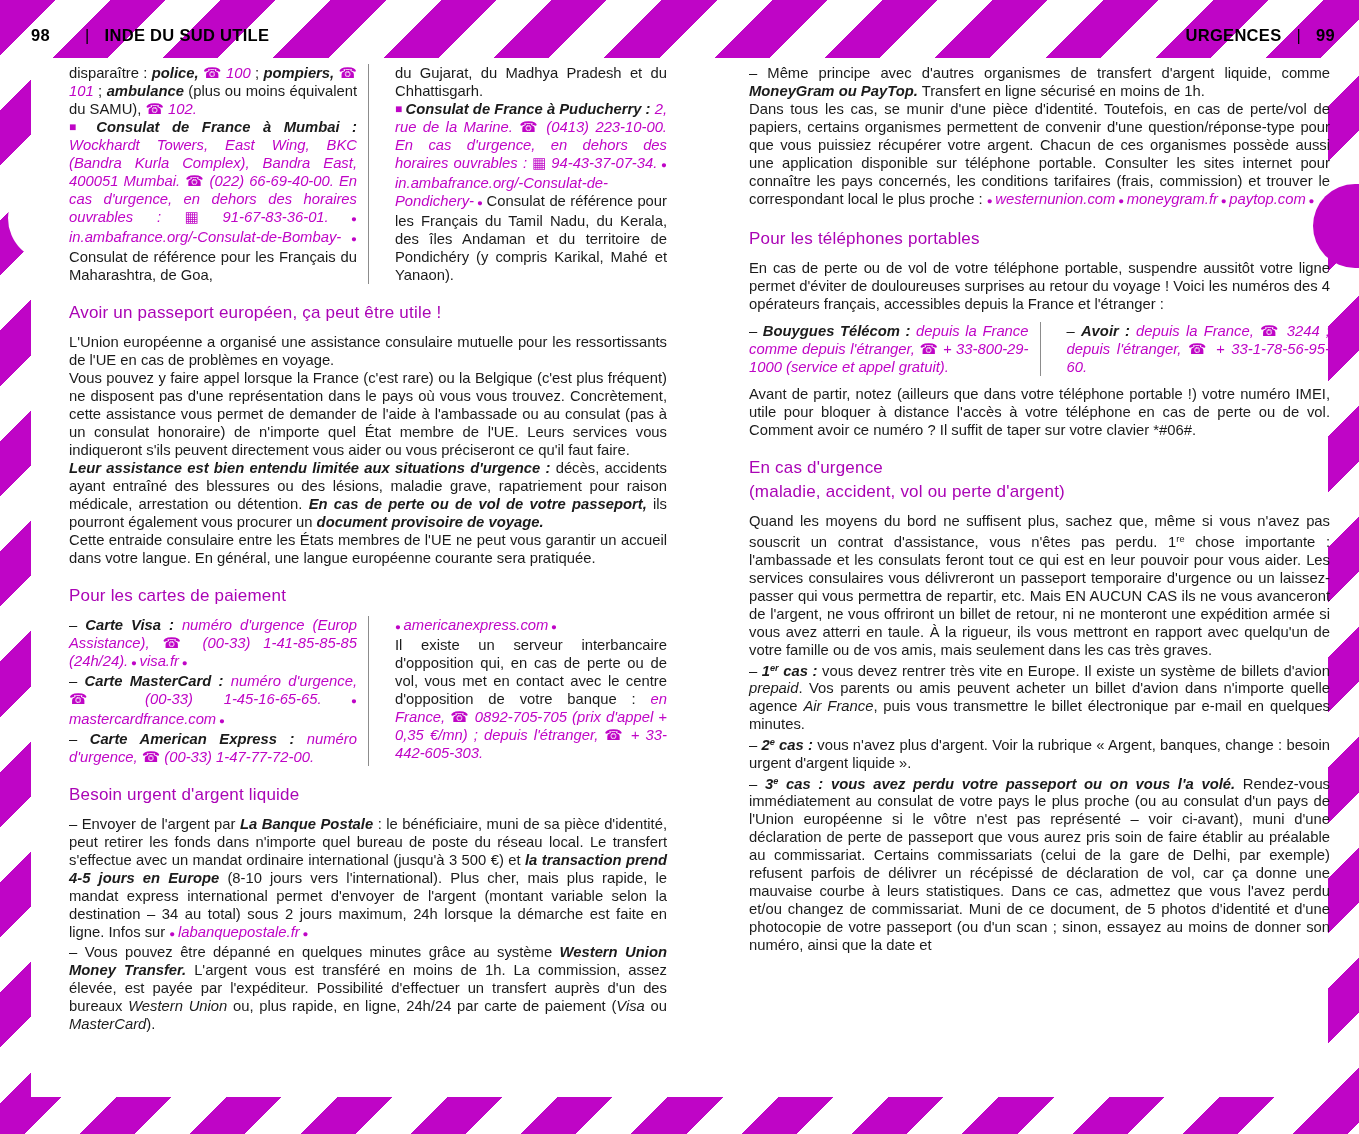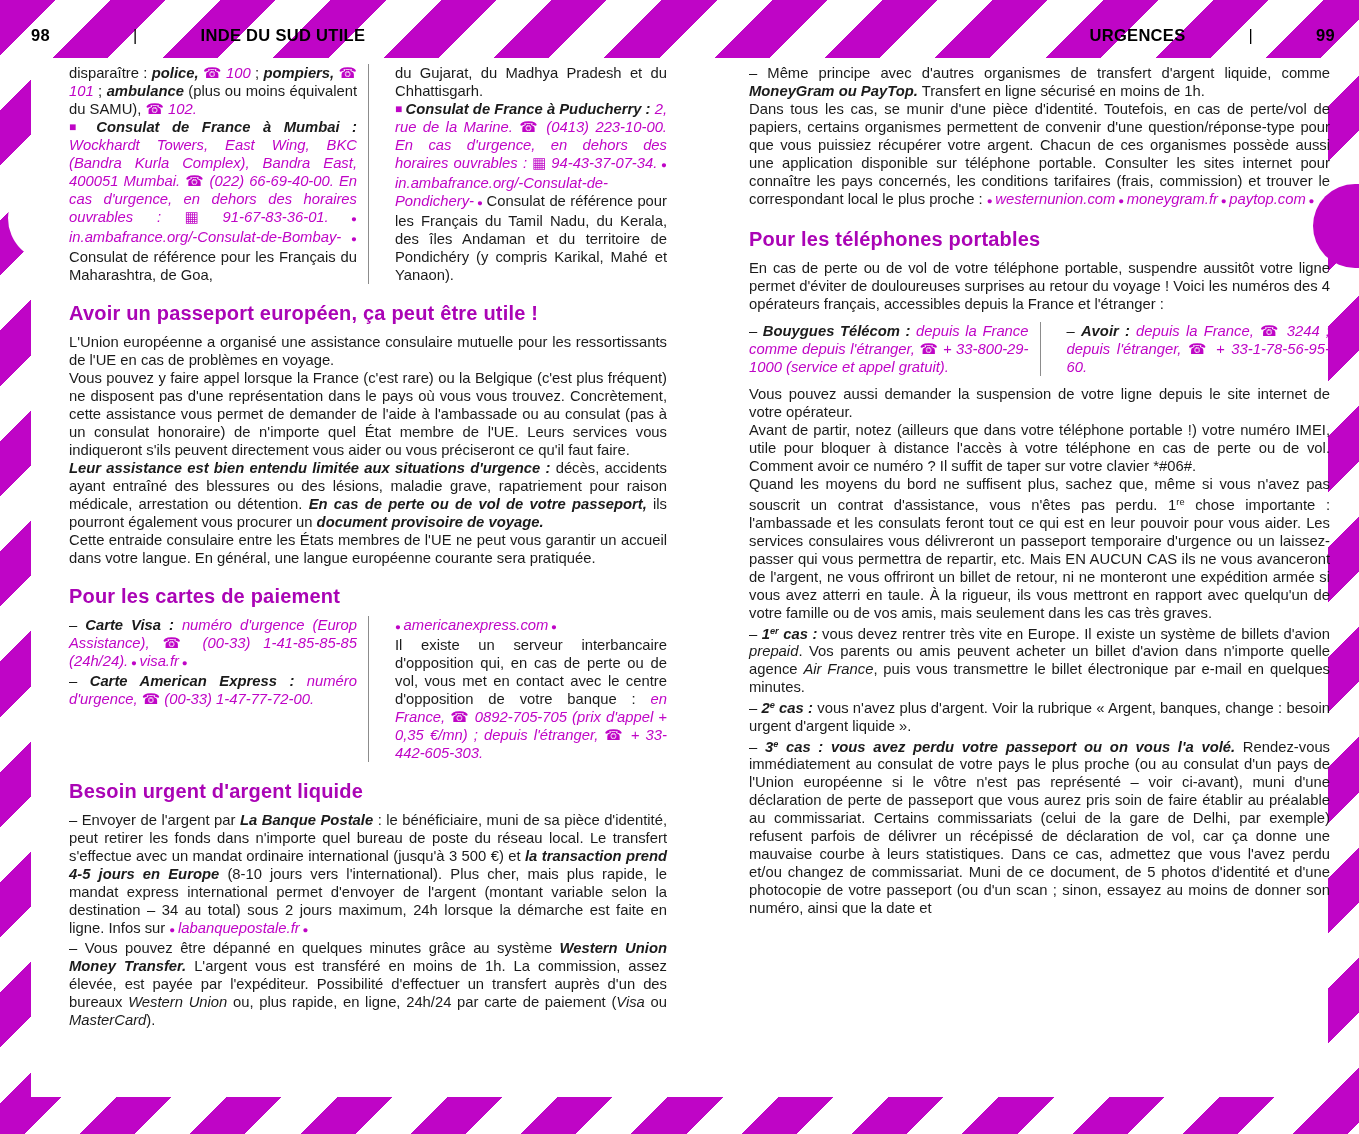--- a/index.html
+++ b/index.html
@@ -28,38 +28,38 @@
     position:absolute;left:8px;top:174px;width:88px;height:88px;
     border-radius:50%;background:#fff;z-index:2;
   }
   .tab-right{
     position:absolute;right:0;top:184px;width:46px;height:84px;
     background:var(--magenta);border-radius:42px 0 0 42px;z-index:2;
   }
   
   .running-head{
     position:absolute;top:26px;z-index:5;display:flex;align-items:center;
-    font-weight:bold;font-size:16.5px;letter-spacing:.3px;color:#000;gap:48px;
+    font-weight:bold;font-size:16.5px;letter-spacing:.3px;color:#000;
   }
   .head-left{left:31px;}
   .head-left .num{display:inline-block;width:54px;}
   .head-right{right:24px;}
   .pipe{font-weight:400;}
   .head-left .pipe{margin-right:15px;}
   .head-right .pipe{margin:0 15px;}
   
   .page{
     position:absolute;top:64px;z-index:4;
     font-size:14.8px;line-height:18px;text-align:justify;margin-left:12px;
   }
   .page-left{left:57px;width:598px;}
   .page-right{left:737px;width:581px;}
   p.pp{margin:0;}
   h2.sec{
-    color:var(--heading);font-size:20px;line-height:24px;font-weight:bold;
+    color:var(--heading);font-size:17px;line-height:24px;font-weight:normal;
     text-align:left;margin:17px 0 8px;letter-spacing:.2px;
   }
   h2.sec .hline{display:block;}
   .twocol{display:flex;}
   .twocol .col{width:50%;}
   .twocol .col.first{padding-right:11px;}
   .twocol .col.second{padding-left:26px;border-left:1px solid var(--divider);}
   .phones-block{margin:9px 0 9px;}
   
   .r-b{font-weight:bold;}
@@ -103,20 +103,21 @@
   <h2 class="sec">Avoir un passeport européen, ça peut être utile !</h2>
   <p class="pp"><span class="run">L'Union européenne a organisé une assistance consulaire mutuelle pour les ressortissants de l'UE en cas de problèmes en voyage.</span></p>
   <p class="pp"><span class="run">Vous pouvez y faire appel lorsque la France (c'est rare) ou la Belgique (c'est plus fréquent) ne disposent pas d'une représentation dans le pays où vous vous trouvez. Concrètement, cette assistance vous permet de demander de l'aide à l'ambassade ou au consulat (pas à un consulat honoraire) de n'importe quel État membre de l'UE. Leurs services vous indiqueront s'ils peuvent directement vous aider ou vous préciseront ce qu'il faut faire.</span></p>
   <p class="pp"><span class="run r-b r-i">Leur assistance est bien entendu limitée aux situations d'urgence :</span><span class="run"> décès, accidents ayant entraîné des blessures ou des lésions, maladie grave, rapatriement pour raison médicale, arrestation ou détention. </span><span class="run r-b r-i">En cas de perte ou de vol de votre passeport,</span><span class="run"> ils pourront également vous procurer un </span><span class="run r-b r-i">document provisoire de voyage.</span></p>
   <p class="pp"><span class="run">Cette entraide consulaire entre les États membres de l'UE ne peut vous garantir un accueil dans votre langue. En général, une langue européenne courante sera pratiquée.</span></p>
 
   <h2 class="sec">Pour les cartes de paiement</h2>
   <div class="twocol">
     <div class="col first">
       <p class="pp"><span class="run">– </span><span class="run r-b r-i">Carte Visa :</span><span class="run r-m r-i"> numéro d'urgence (Europ Assistance), ☎ (00-33) 1-41-85-85-85 (24h/24).</span><span class="run r-dot"> ● </span><span class="run r-m r-i">visa.fr</span><span class="run r-dot"> ●</span></p>
+      <p class="pp"><span class="run">– </span><span class="run r-b r-i">Carte MasterCard :</span><span class="run r-m r-i"> numéro d'urgence, ☎ (00-33) 1-45-16-65-65.</span><span class="run r-dot"> ● </span><span class="run r-m r-i">mastercardfrance.com</span><span class="run r-dot"> ●</span></p>
       <p class="pp"><span class="run">– </span><span class="run r-b r-i">Carte American Express :</span><span class="run r-m r-i"> numéro d'urgence, ☎ (00-33) 1-47-77-72-00.</span></p>
     </div>
     <div class="col second">
       <p class="pp"><span class="run r-dot">● </span><span class="run r-m r-i">americanexpress.com</span><span class="run r-dot"> ●</span></p>
       <p class="pp"><span class="run">Il existe un serveur interbancaire d'opposition qui, en cas de perte ou de vol, vous met en contact avec le centre d'opposition de votre banque : </span><span class="run r-m r-i">en France, ☎ 0892-705-705 (prix d'appel + 0,35 €/mn) ; depuis l'étranger, ☎ + 33-442-605-303.</span></p>
     </div>
   </div>
 
   <h2 class="sec">Besoin urgent d'argent liquide</h2>
   <p class="pp"><span class="run">– Envoyer de l'argent par </span><span class="run r-b r-i">La Banque Postale</span><span class="run"> : le bénéficiaire, muni de sa pièce d'identité, peut retirer les fonds dans n'importe quel bureau de poste du réseau local. Le transfert s'effectue avec un mandat ordinaire international (jusqu'à 3 500 €) et </span><span class="run r-b r-i">la transaction prend 4-5 jours en Europe</span><span class="run"> (8-10 jours vers l'international). Plus cher, mais plus rapide, le mandat express international permet d'envoyer de l'argent (montant variable selon la destination – 34 au total) sous 2 jours maximum, 24h lorsque la démarche est faite en ligne. Infos sur </span><span class="run r-dot">● </span><span class="run r-m r-i">labanquepostale.fr</span><span class="run r-dot"> ●</span></p>
@@ -130,20 +131,23 @@
   <h2 class="sec">Pour les téléphones portables</h2>
   <p class="pp"><span class="run">En cas de perte ou de vol de votre téléphone portable, suspendre aussitôt votre ligne permet d'éviter de douloureuses surprises au retour du voyage ! Voici les numéros des 4 opérateurs français, accessibles depuis la France et l'étranger :</span></p>
   <div class="twocol phones-block">
     <div class="col first">
       <p class="pp"><span class="run">– </span><span class="run r-b r-i">Bouygues Télécom :</span><span class="run r-m r-i"> depuis la France comme depuis l'étranger, ☎ + 33-800-29-1000 (service et appel gratuit).</span></p>
     </div>
     <div class="col second">
       <p class="pp"><span class="run">– </span><span class="run r-b r-i">Avoir :</span><span class="run r-m r-i"> depuis la France, ☎ 3244 ; depuis l'étranger, ☎ + 33-1-78-56-95-60.</span></p>
     </div>
   </div>
-  <p class="pp"><span class="run">Vous pouvez aussi demander la suspension de votre ligne depuis le site internet de votre opérateur.</span></p>
   <p class="pp"><span class="run">Avant de partir, notez (ailleurs que dans votre téléphone portable !) votre numéro IMEI, utile pour bloquer à distance l'accès à votre téléphone en cas de perte ou de vol. Comment avoir ce numéro ? Il suffit de taper sur votre clavier *#06#.</span></p>
 
+  <h2 class="sec">
+    <span class="hline">En cas d'urgence</span>
+    <span class="hline">(maladie, accident, vol ou perte d'argent)</span>
+  </h2>
   <p class="pp"><span class="run">Quand les moyens du bord ne suffisent plus, sachez que, même si vous n'avez pas souscrit un contrat d'assistance, vous n'êtes pas perdu. 1</span><span class="run r-sup">re</span><span class="run"> chose importante : l'ambassade et les consulats feront tout ce qui est en leur pouvoir pour vous aider. Les services consulaires vous délivreront un passeport temporaire d'urgence ou un laissez-passer qui vous permettra de repartir, etc. Mais EN AUCUN CAS ils ne vous avanceront de l'argent, ne vous offriront un billet de retour, ni ne monteront une expédition armée si vous avez atterri en taule. À la rigueur, ils vous mettront en rapport avec quelqu'un de votre famille ou de vos amis, mais seulement dans les cas très graves.</span></p>
   <p class="pp"><span class="run">– </span><span class="run r-b r-i">1</span><span class="run r-b r-i r-sup">er</span><span class="run r-b r-i"> cas :</span><span class="run"> vous devez rentrer très vite en Europe. Il existe un système de billets d'avion </span><span class="run r-i">prepaid</span><span class="run">. Vos parents ou amis peuvent acheter un billet d'avion dans n'importe quelle agence </span><span class="run r-i">Air France</span><span class="run">, puis vous transmettre le billet électronique par e-mail en quelques minutes.</span></p>
   <p class="pp"><span class="run">– </span><span class="run r-b r-i">2</span><span class="run r-b r-i r-sup">e</span><span class="run r-b r-i"> cas :</span><span class="run"> vous n'avez plus d'argent. Voir la rubrique « Argent, banques, change : besoin urgent d'argent liquide ».</span></p>
   <p class="pp"><span class="run">– </span><span class="run r-b r-i">3</span><span class="run r-b r-i r-sup">e</span><span class="run r-b r-i"> cas : vous avez perdu votre passeport ou on vous l'a volé.</span><span class="run"> Rendez-vous immédiatement au consulat de votre pays le plus proche (ou au consulat d'un pays de l'Union européenne si le vôtre n'est pas représenté – voir ci-avant), muni d'une déclaration de perte de passeport que vous aurez pris soin de faire établir au préalable au commissariat. Certains commissariats (celui de la gare de Delhi, par exemple) refusent parfois de délivrer un récépissé de déclaration de vol, car ça donne une mauvaise courbe à leurs statistiques. Dans ce cas, admettez que vous l'avez perdu et/ou changez de commissariat. Muni de ce document, de 5 photos d'identité et d'une photocopie de votre passeport (ou d'un scan ; sinon, essayez au moins de donner son numéro, ainsi que la date et</span></p>
 </section>
 
 </body></html>

